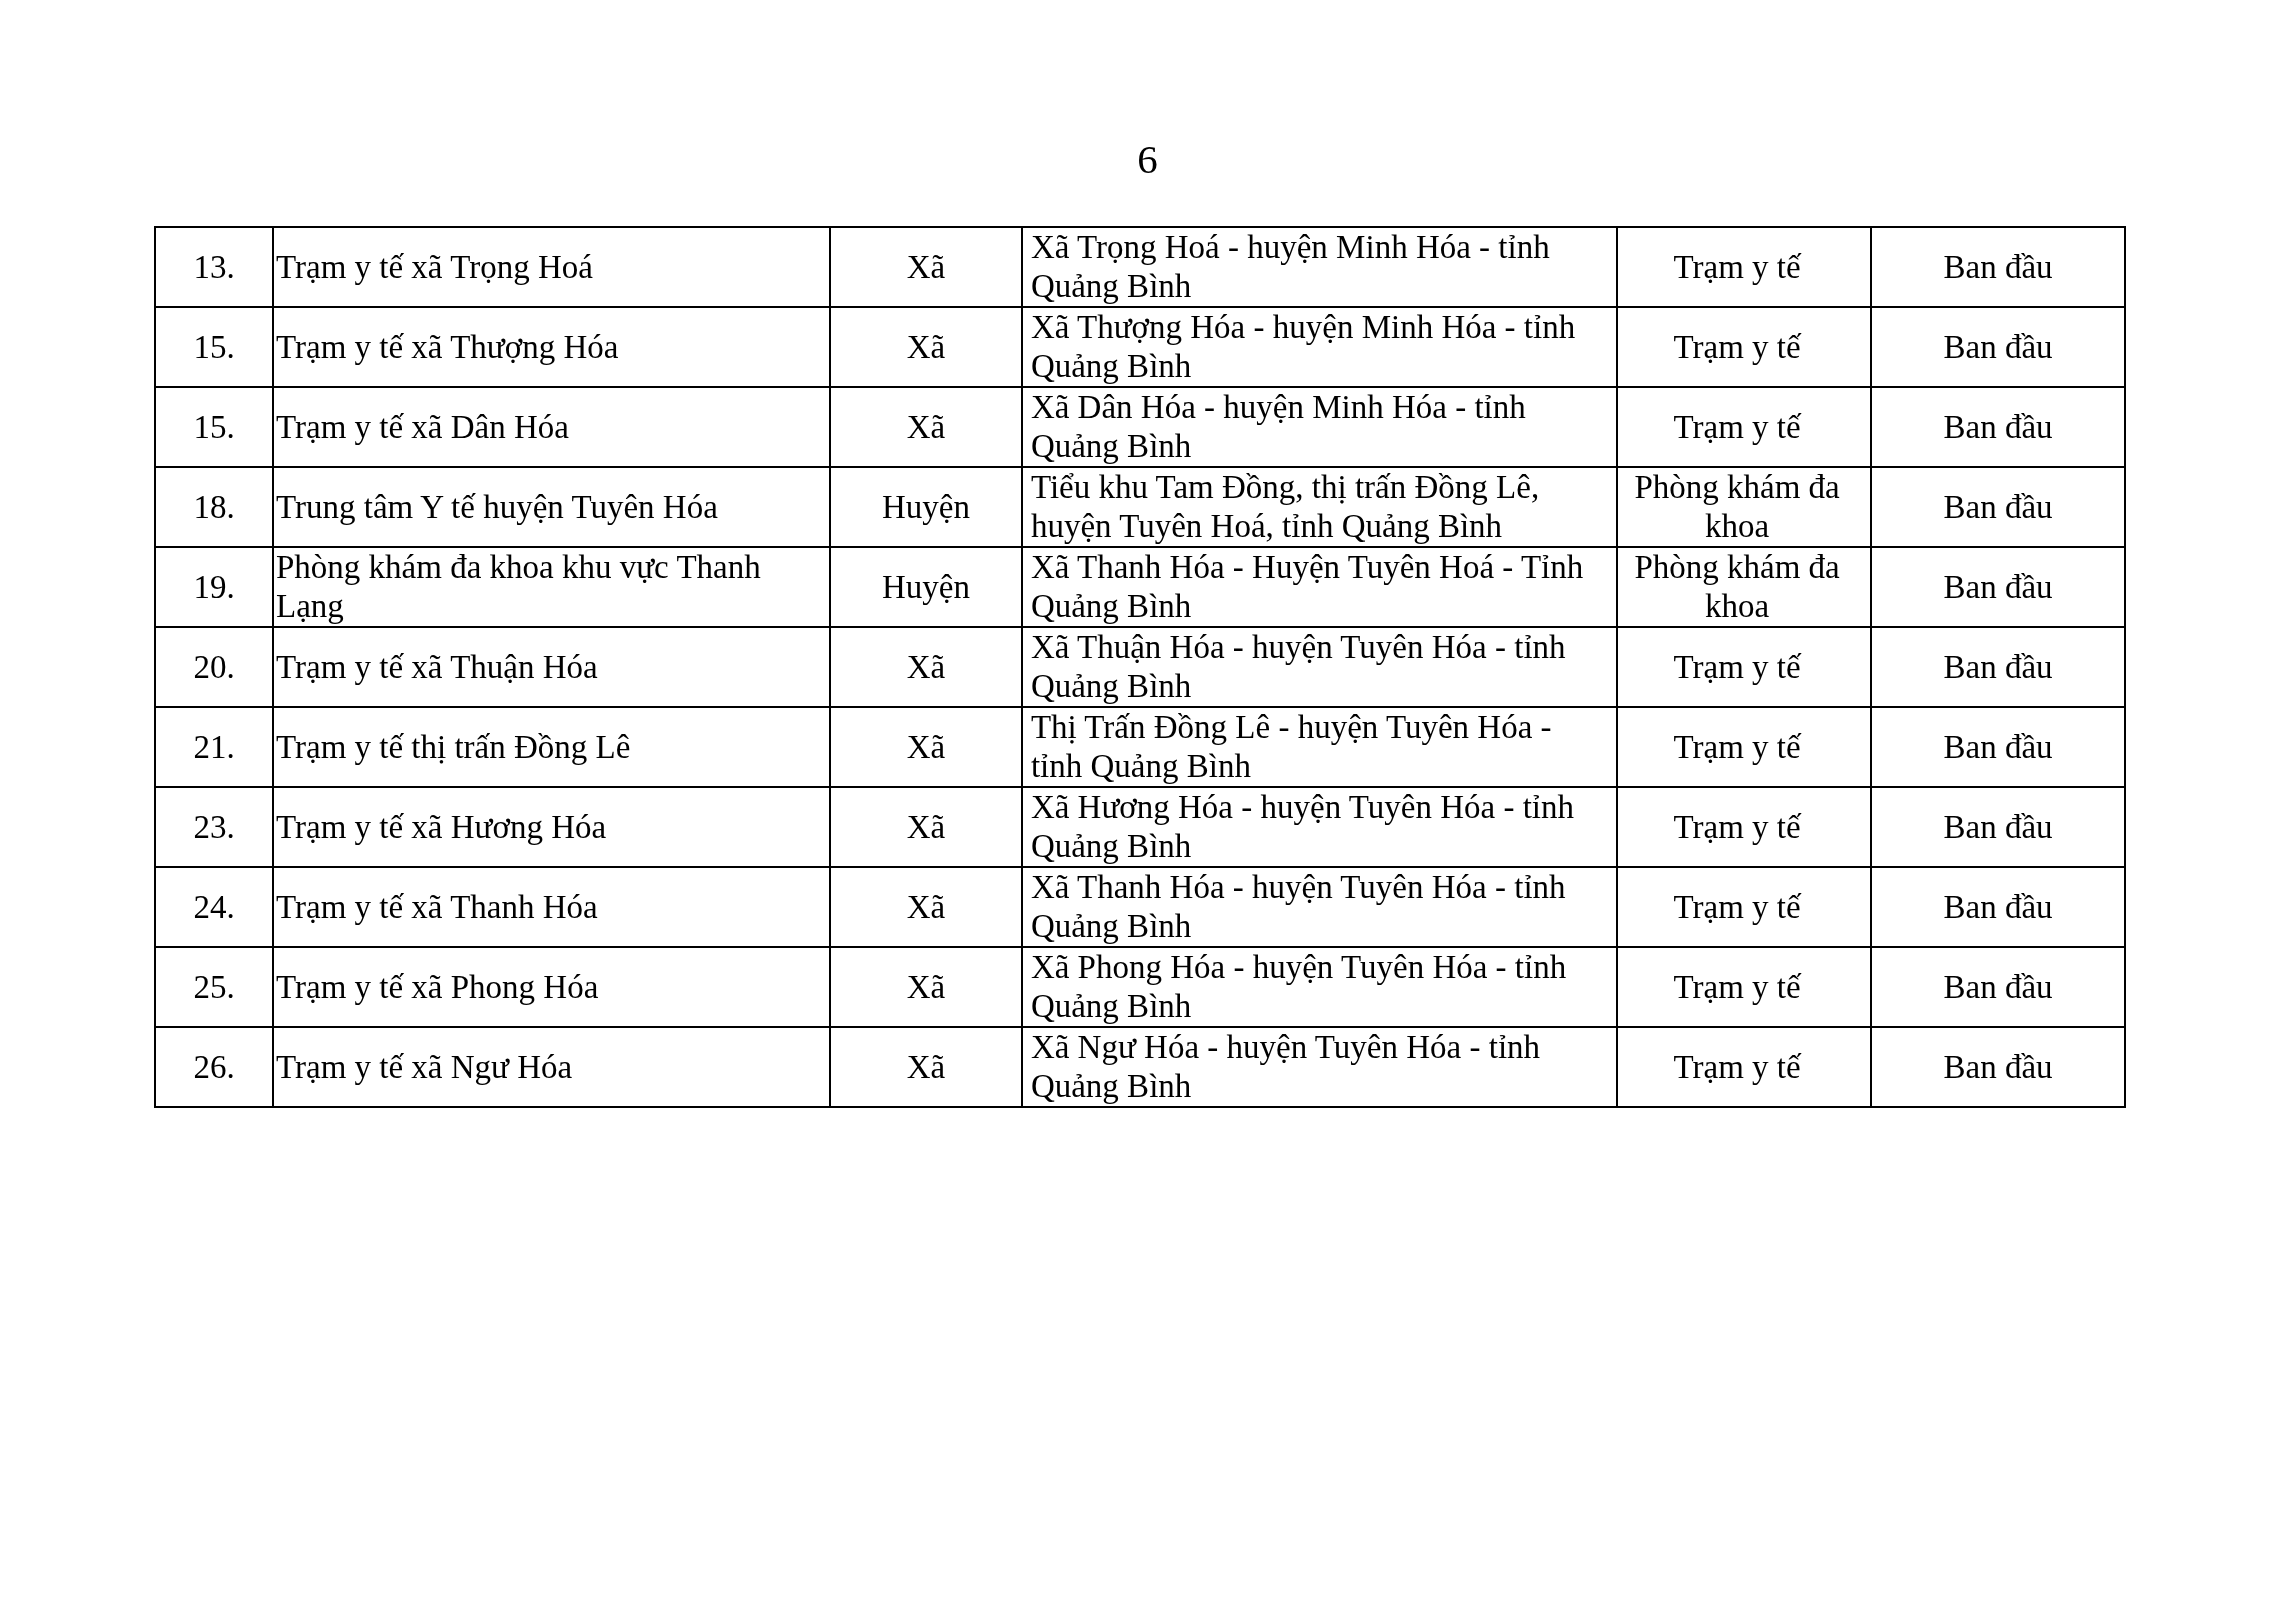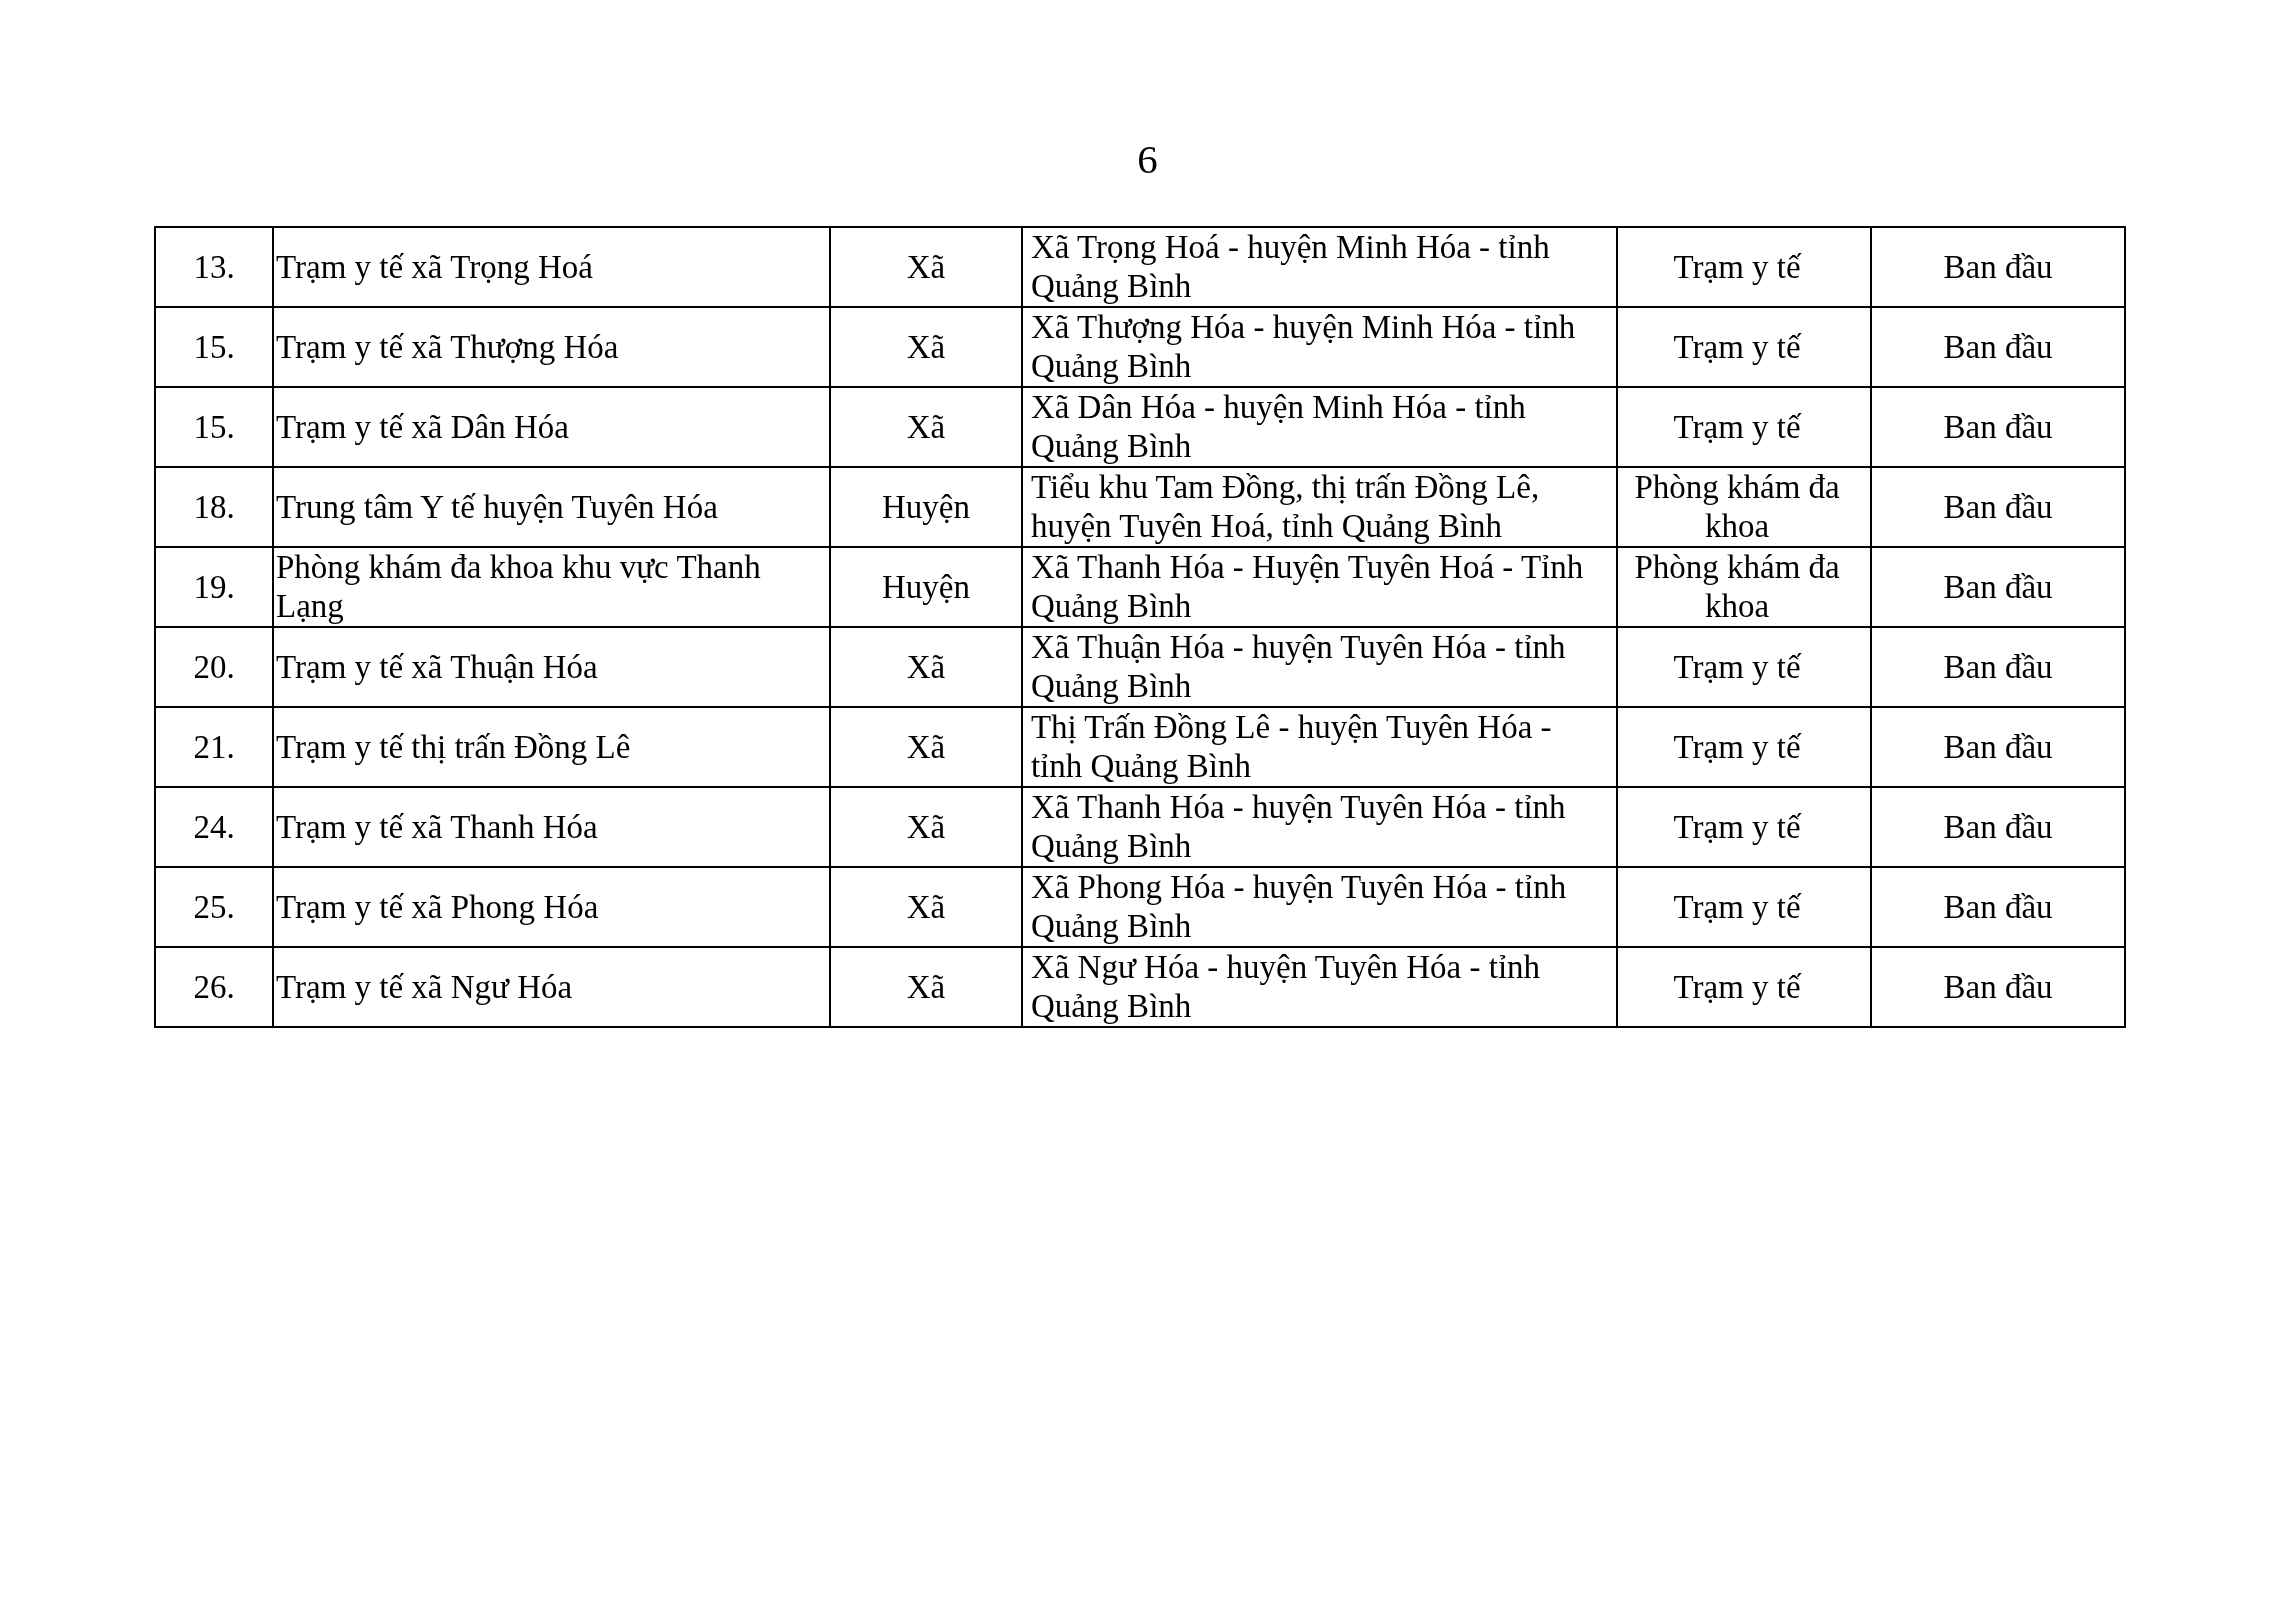--- a/index.html
+++ b/index.html
@@ -130,20 +130,28 @@
   <tr>
     <td class="cell-stt">21.</td>
     <td class="cell-name">Trạm y tế thị trấn Đồng Lê</td>
     <td class="cell-level">Xã</td>
     <td class="cell-address">Thị Trấn Đồng Lê - huyện Tuyên Hóa - tỉnh Quảng Bình</td>
     <td class="cell-type">Trạm y tế</td>
     <td class="cell-scope">Ban đầu</td>
   </tr>
 
 
+  <tr>
+    <td class="cell-stt">23.</td>
+    <td class="cell-name">Trạm y tế xã Hương Hóa</td>
+    <td class="cell-level">Xã</td>
+    <td class="cell-address">Xã Hương Hóa - huyện Tuyên Hóa - tỉnh Quảng Bình</td>
+    <td class="cell-type">Trạm y tế</td>
+    <td class="cell-scope">Ban đầu</td>
+  </tr>
 
   <tr>
     <td class="cell-stt">24.</td>
     <td class="cell-name">Trạm y tế xã Thanh Hóa</td>
     <td class="cell-level">Xã</td>
     <td class="cell-address">Xã Thanh Hóa - huyện Tuyên Hóa - tỉnh Quảng Bình</td>
     <td class="cell-type">Trạm y tế</td>
     <td class="cell-scope">Ban đầu</td>
   </tr>
 

